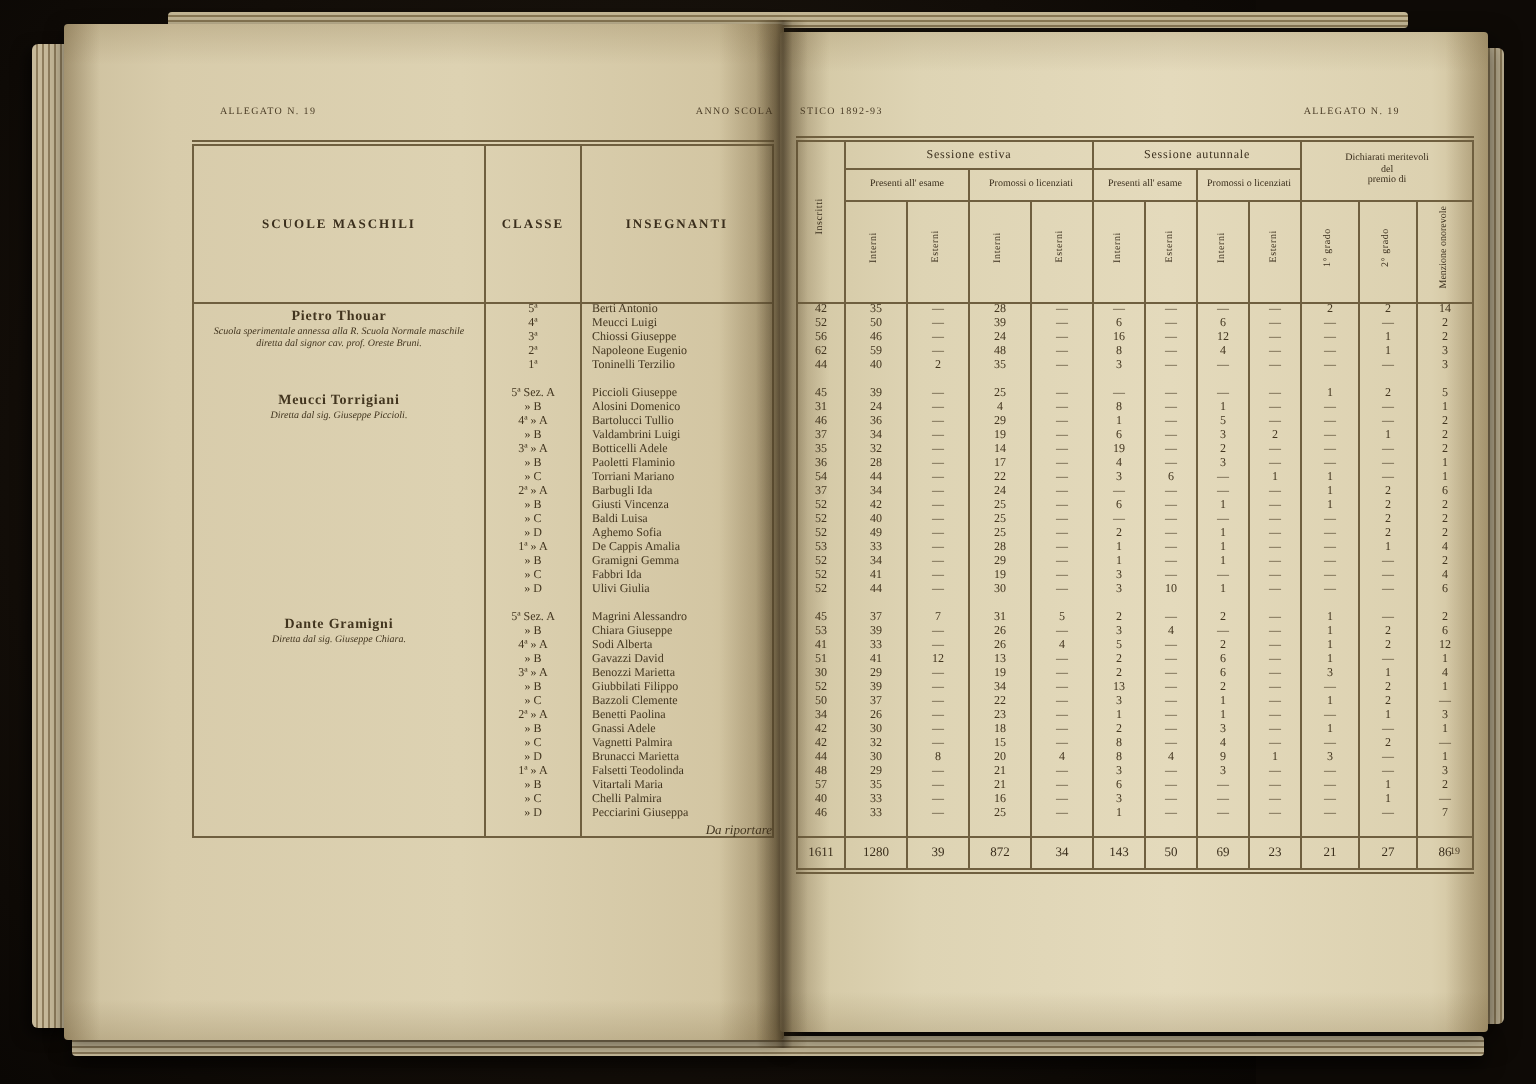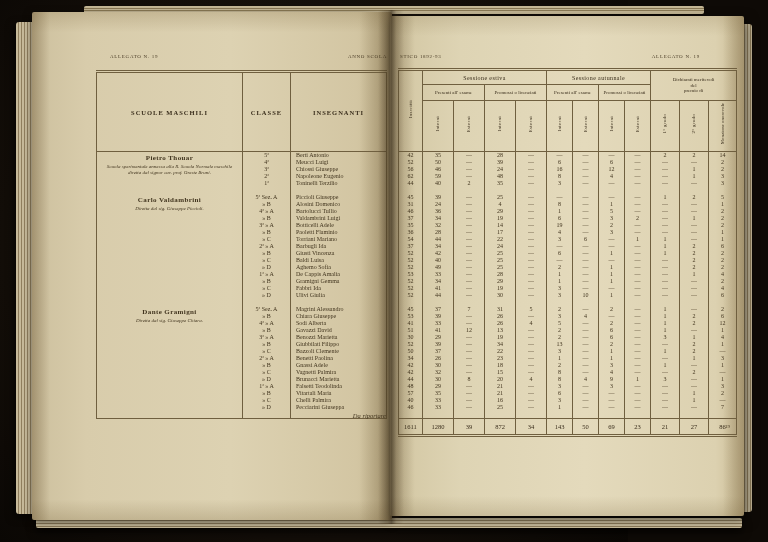--- a/index.html
+++ b/index.html
@@ -143,21 +143,21 @@
               <td class="classe-cell">1ª </td>
               <td class="insegn-cell">Toninelli Terzilio</td>
             </tr>
             <tr class="gap">
               <td></td>
               <td class="classe-cell"></td>
               <td class="insegn-cell"></td>
             </tr>
             <tr>
               <td class="school-cell" rowspan="15">
-                <div class="school-name">Carlo Valdambrini</div>
+                <div class="school-name">Meucci Torrigiani</div>
                 <div class="school-desc">Diretta dal sig. Giuseppe Piccioli.</div>
               </td>
               <td class="classe-cell">5ª Sez. A</td>
               <td class="insegn-cell">Piccioli Giuseppe</td>
             </tr>
             <tr>
               <td class="classe-cell">» B</td>
               <td class="insegn-cell">Alosini Domenico</td>
             </tr>
             <tr>

